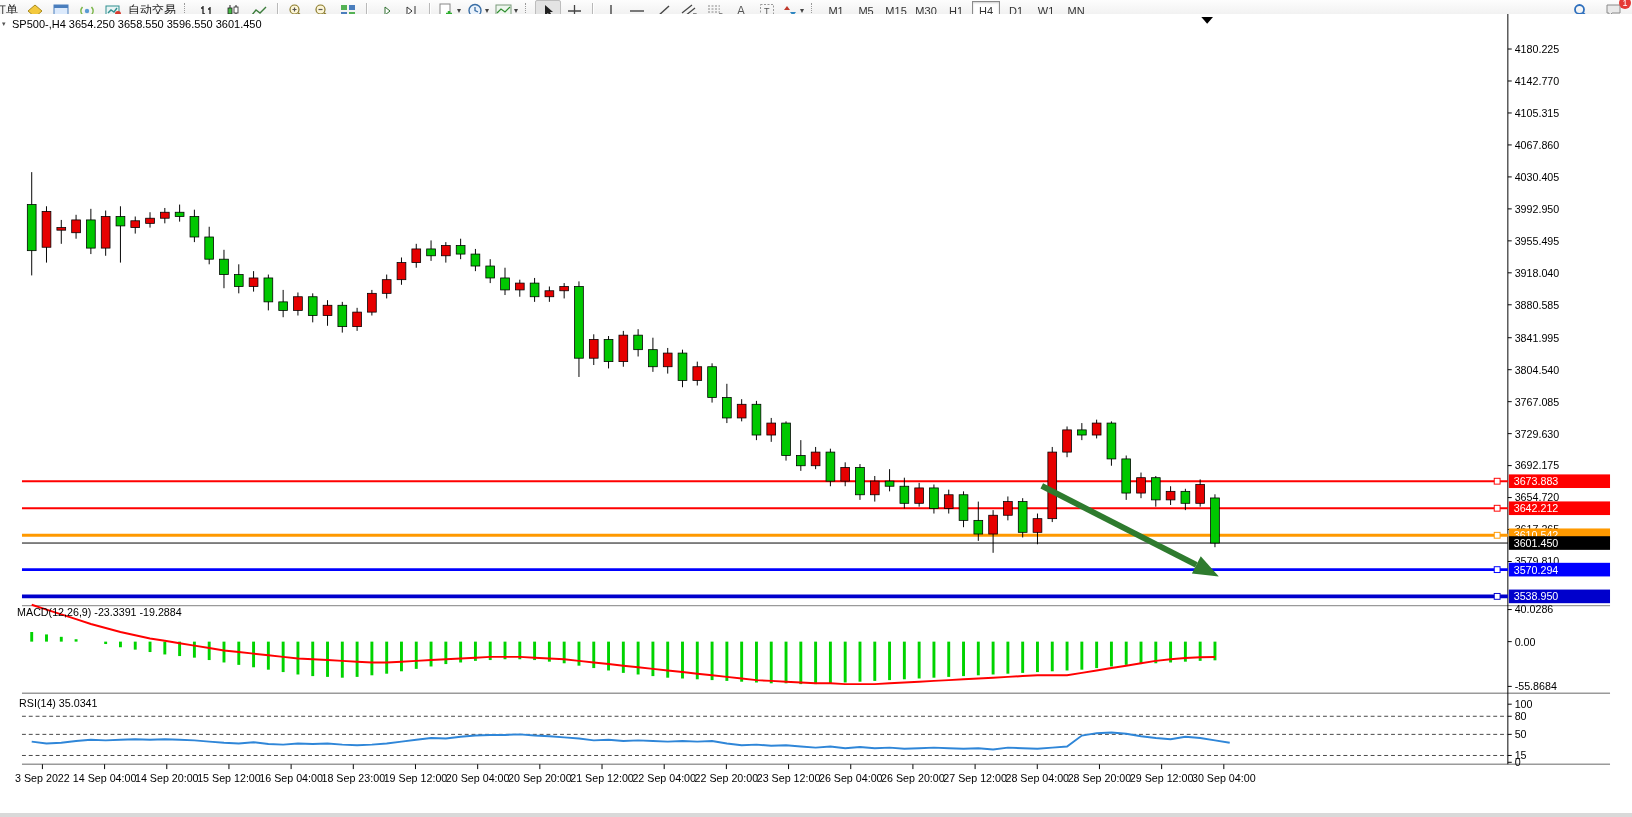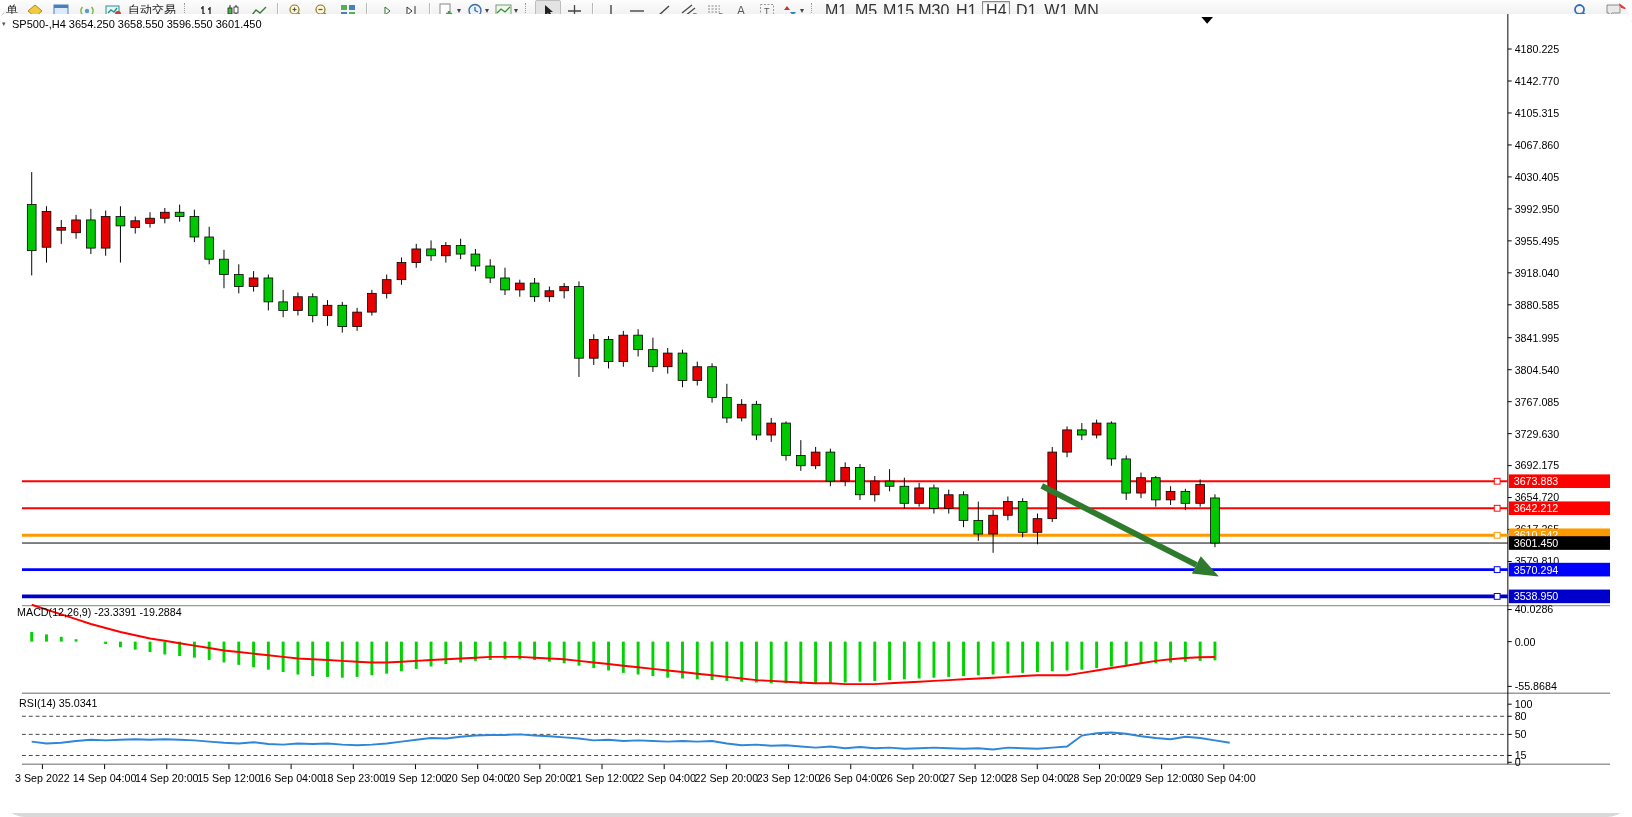--- a/index.html
+++ b/index.html
@@ -1,31 +1,31 @@
 <!DOCTYPE html>
 <html><head>
 <meta charset="utf-8">
 <style>
   html,body{margin:0;padding:0;background:#fff;}
   #app{position:relative;width:1632px;height:817px;background:#fff;overflow:hidden;
-       font-family:"Liberation Sans","DejaVu Sans",sans-serif;border-radius:25px;-webkit-font-smoothing:none;}
+       font-family:"Liberation Sans","DejaVu Sans",sans-serif;-webkit-font-smoothing:none;}
   
   #toolbar{position:absolute;left:0;top:0;width:1632px;height:21px;
     background:linear-gradient(#fdfdfd,#ececec);border-bottom:1px solid #a8a8a8;
     display:flex;align-items:center;font-size:12px;color:#222;}
   .tgroup{display:flex;align-items:center;height:21px;padding:0 2px;}
   .sep{width:1px;height:16px;background:#b9b9b9;box-shadow:1px 0 0 #fff;margin:0 3px;}
   .grip{width:5px;height:16px;border-left:1px dotted #9a9a9a;margin:0 2px;}
   .tbtn{display:flex;align-items:center;justify-content:center;min-width:20px;height:19px;
     padding:0 2px;border:1px solid transparent;border-radius:2px;cursor:default;}
   .tbtn svg{display:block;}
   .tlabel{padding:0 4px 0 2px;white-space:nowrap;}
   .caret{font-size:8px;color:#444;margin-left:2px;}
   .tf{min-width:26px;height:17px;display:flex;align-items:center;justify-content:center;
-      font-size:16px;color:#333;border:1px solid transparent;margin:0 1px;}
+      font-size:11px;color:#333;border:1px solid transparent;margin:0 1px;}
   .tf.active{background:#fff;border:1px solid #8a8a8a;box-shadow:inset 0 1px 2px #cfcfcf;text-align:right;}
   #tb-right{margin-left:auto;display:flex;align-items:center;padding-right:6px;}
   .badge{position:absolute;top:-4px;right:-6px;background:#e53935;color:#fff;font-size:9px;
      min-width:12px;height:12px;border-radius:7px;display:flex;align-items:center;justify-content:center;}
   
   #chartwrap{position:absolute;left:0;top:14px;width:1632px;height:795px;background:#fff;}
   #symtitle{position:absolute;left:12px;top:4px;font-size:11px;color:#000;white-space:nowrap;z-index:5;}
   #symcaret{position:absolute;left:2px;top:6px;font-size:7px;color:#555;z-index:5;}
   #bottomstrip{position:absolute;left:0;top:813px;width:1632px;height:4px;background:#d9d9d9;}
   text{font-family:"Liberation Sans","DejaVu Sans",sans-serif;}

